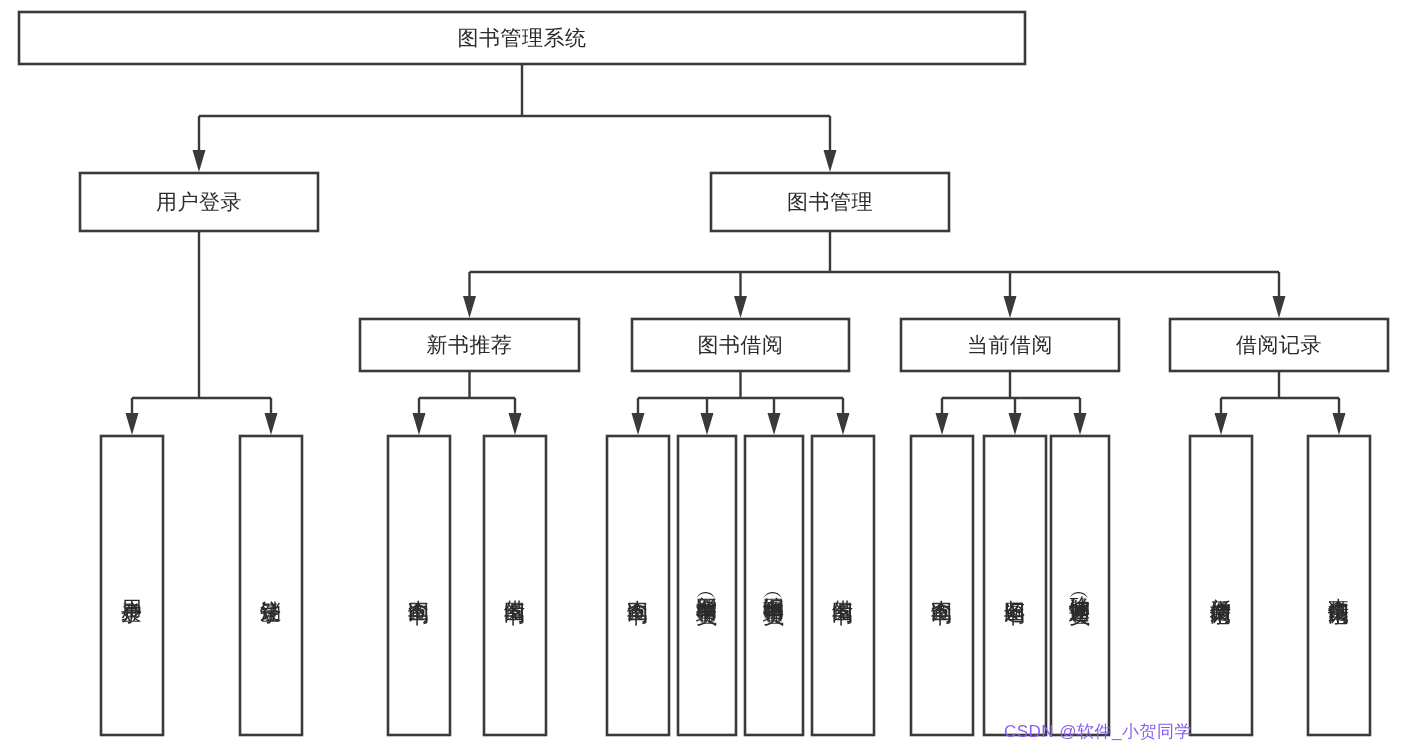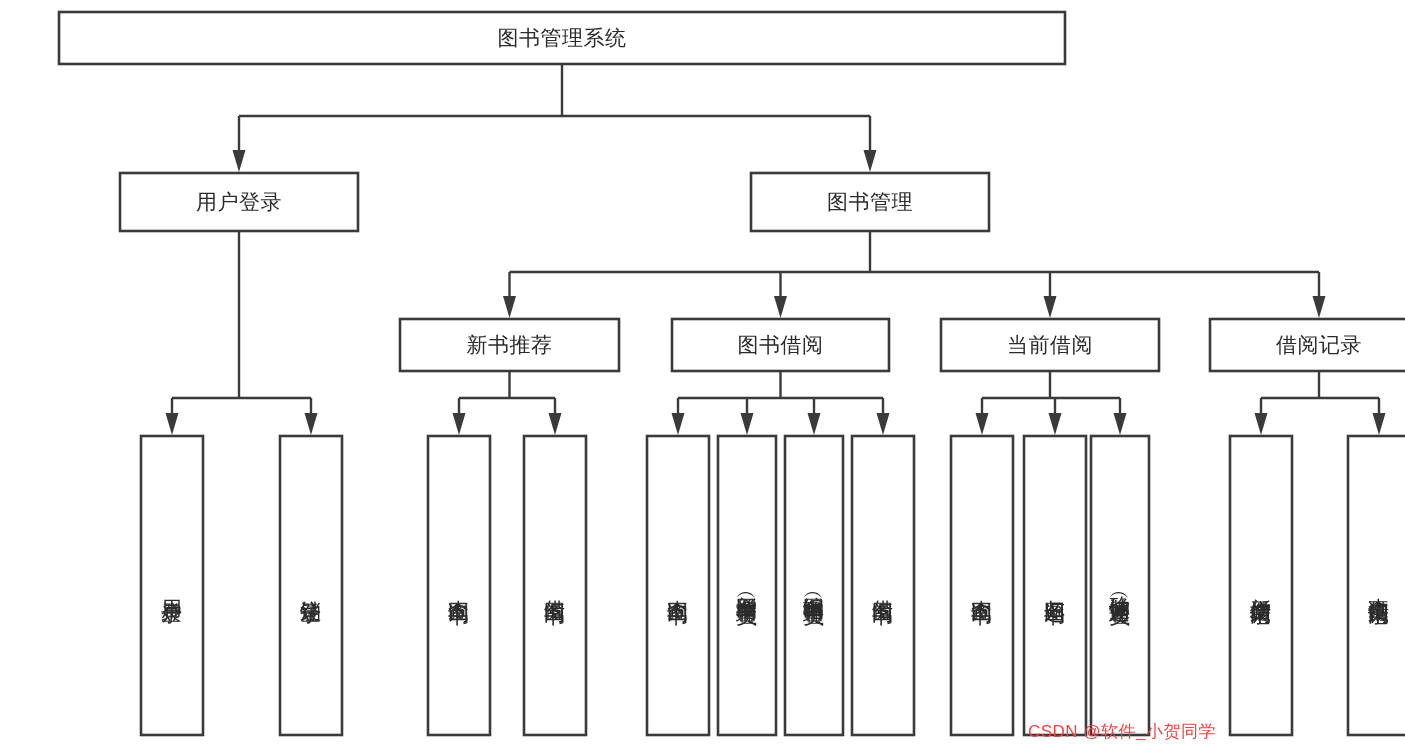--- a/index.html
+++ b/index.html
@@ -12,21 +12,20 @@
     height: 747px;
     font-family: "Liberation Sans", "DejaVu Sans", sans-serif;
     overflow: hidden;
     position: relative;
   }
   #diagram-root {
     position: relative;
     width: 1192px;
     height: 747px;
     background: #ffffff;
-    margin-left: 40px;
   }
   svg.flow {
     position: absolute;
     top: 0;
     left: 0;
     width: 1405px;
     height: 747px;
   }
   .node-rect {
     fill: #ffffff;
@@ -62,25 +61,25 @@
     letter-spacing: 1.5px;
     white-space: nowrap;
     text-align: center;
     pointer-events: none;
     display: flex;
     align-items: center;
     justify-content: center;
   }
   .watermark {
     position: absolute;
-    right: 16px;
+    right: 0;
     bottom: 4px;
     font-family: "Liberation Sans", "DejaVu Sans", sans-serif;
     font-size: 17px;
-    color: #ef4444;
+    color: #8b5cf6;
     letter-spacing: 0.5px;
     user-select: none;
   }
 </style>
 </head>
 <body>
 
 <div id="diagram-root">
   <svg class="flow" viewBox="0 0 1405 747" xmlns="http://www.w3.org/2000/svg">
     <g id="edge-layer">

